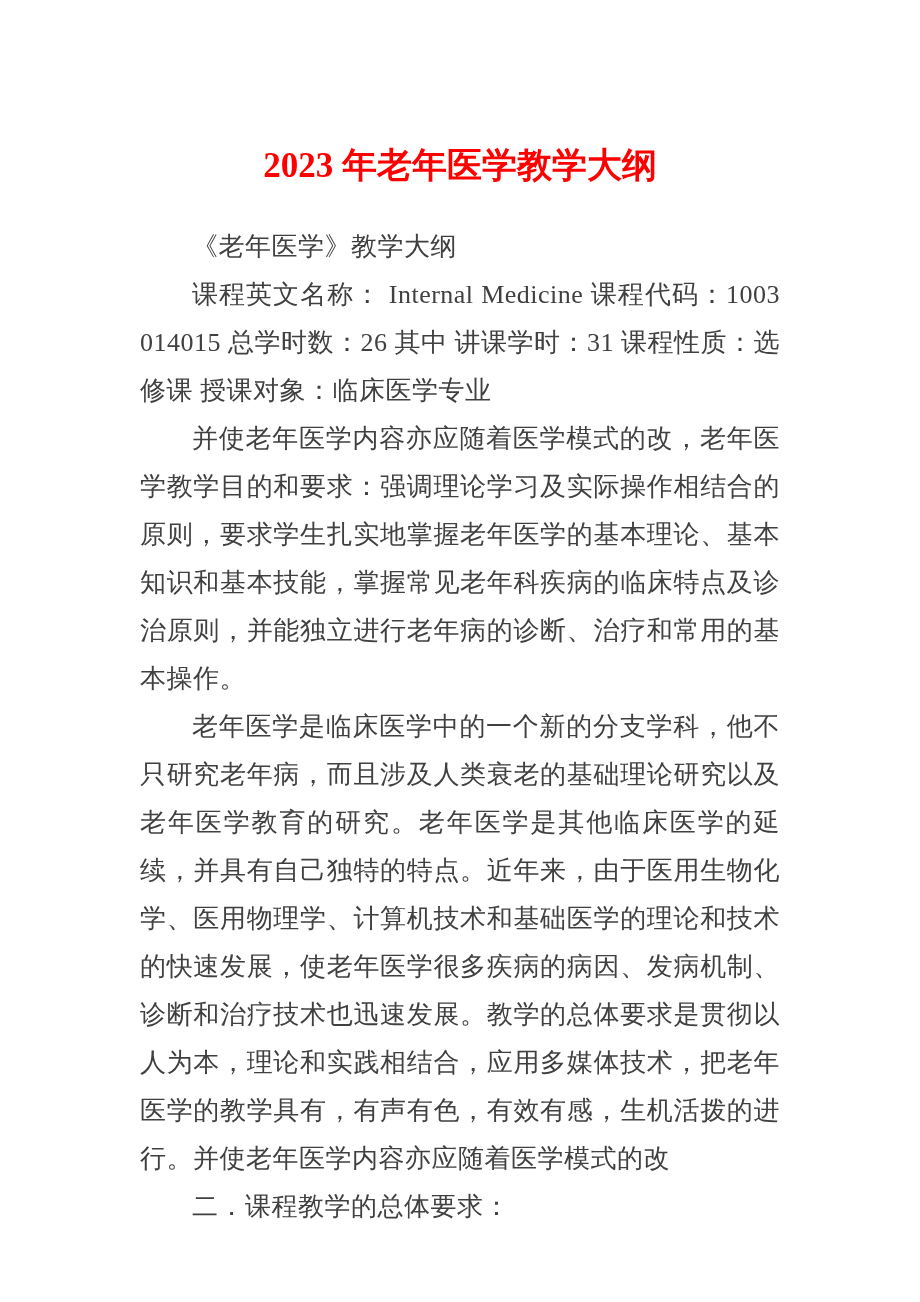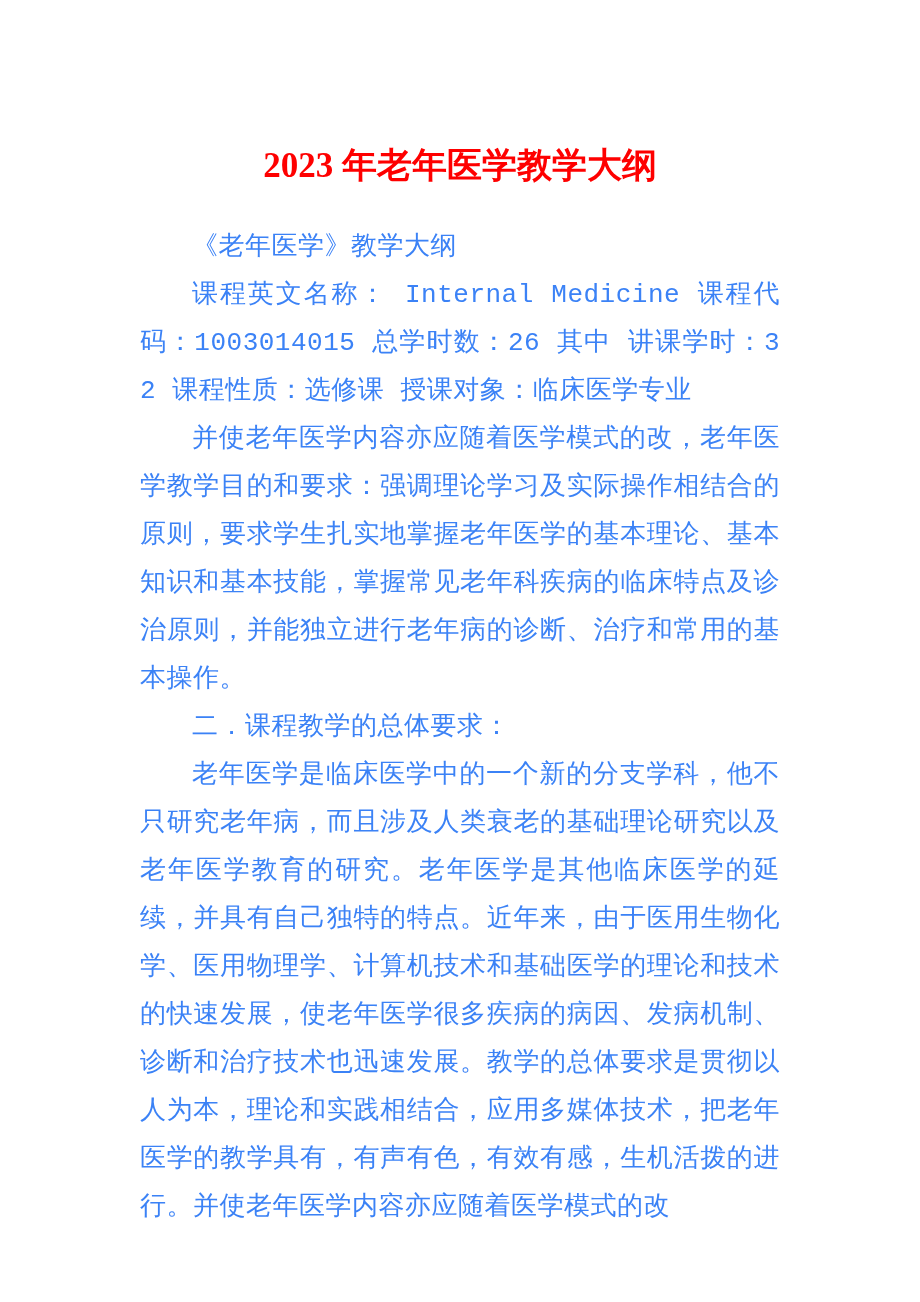--- a/index.html
+++ b/index.html
@@ -45,21 +45,21 @@
     word-break: break-all;
   }
 </style>
 </head>
 <body>
 
 <div class="page" style="background: rgb(255, 255, 255);">
 
   <h1 class="doc-title" style="color: rgb(254, 0, 0);">2023 年老年医学教学大纲</h1>
 
-  <div class="doc-body" style="color: #3b82f6; font-family: Liberation Mono, monospace;">
+  <div class="doc-body" style="color: #404040;">
     <p>《老年医学》教学大纲</p>
-    <p>课程英文名称： Internal Medicine 课程代码：1003014015 总学时数：26 其中 讲课学时：32 课程性质：选修课 授课对象：临床医学专业</p>
+    <p>课程英文名称： Internal Medicine 课程代码：1003014015 总学时数：26 其中 讲课学时：31 课程性质：选修课 授课对象：临床医学专业</p>
     <p>并使老年医学内容亦应随着医学模式的改，老年医学教学目的和要求：强调理论学习及实际操作相结合的原则，要求学生扎实地掌握老年医学的基本理论、基本知识和基本技能，掌握常见老年科疾病的临床特点及诊治原则，并能独立进行老年病的诊断、治疗和常用的基本操作。</p>
+    <p>老年医学是临床医学中的一个新的分支学科，他不只研究老年病，而且涉及人类衰老的基础理论研究以及老年医学教育的研究。老年医学是其他临床医学的延续，并具有自己独特的特点。近年来，由于医用生物化学、医用物理学、计算机技术和基础医学的理论和技术的快速发展，使老年医学很多疾病的病因、发病机制、诊断和治疗技术也迅速发展。教学的总体要求是贯彻以人为本，理论和实践相结合，应用多媒体技术，把老年医学的教学具有，有声有色，有效有感，生机活拨的进行。并使老年医学内容亦应随着医学模式的改</p>
     <p>二．课程教学的总体要求：</p>
-    <p>老年医学是临床医学中的一个新的分支学科，他不只研究老年病，而且涉及人类衰老的基础理论研究以及老年医学教育的研究。老年医学是其他临床医学的延续，并具有自己独特的特点。近年来，由于医用生物化学、医用物理学、计算机技术和基础医学的理论和技术的快速发展，使老年医学很多疾病的病因、发病机制、诊断和治疗技术也迅速发展。教学的总体要求是贯彻以人为本，理论和实践相结合，应用多媒体技术，把老年医学的教学具有，有声有色，有效有感，生机活拨的进行。并使老年医学内容亦应随着医学模式的改</p>
   </div>
 
 </div>
 
 </body></html>

